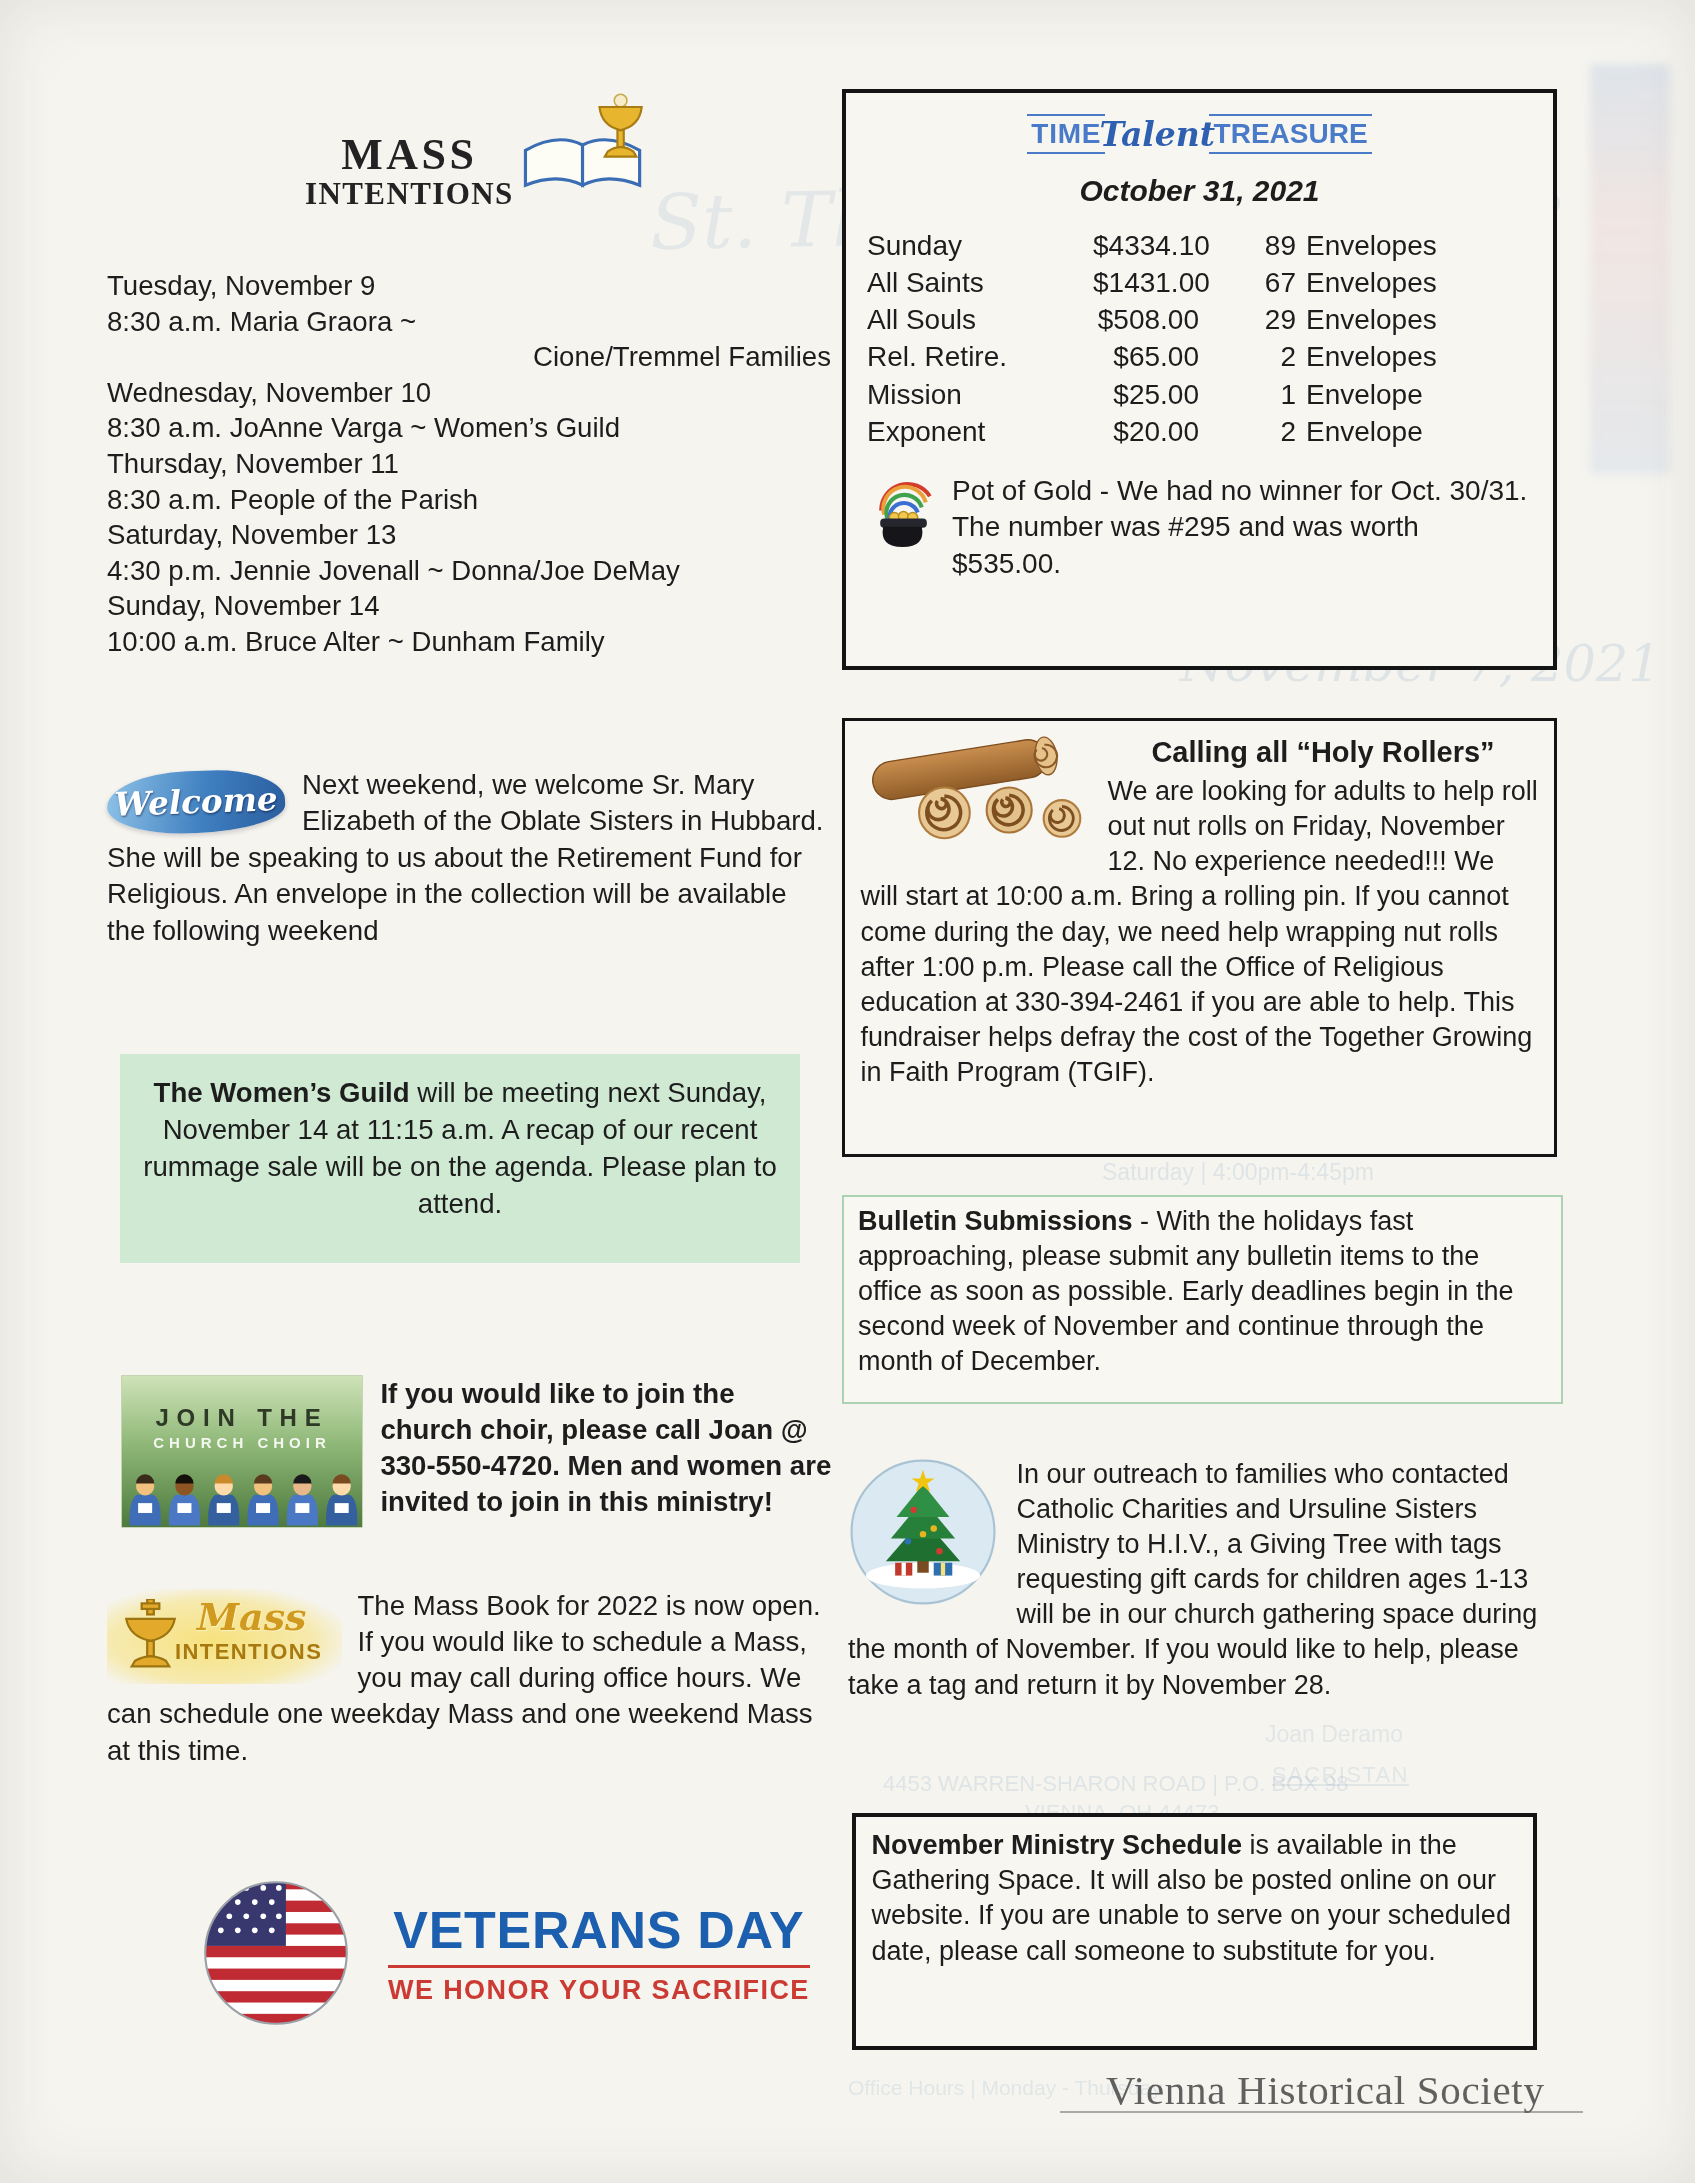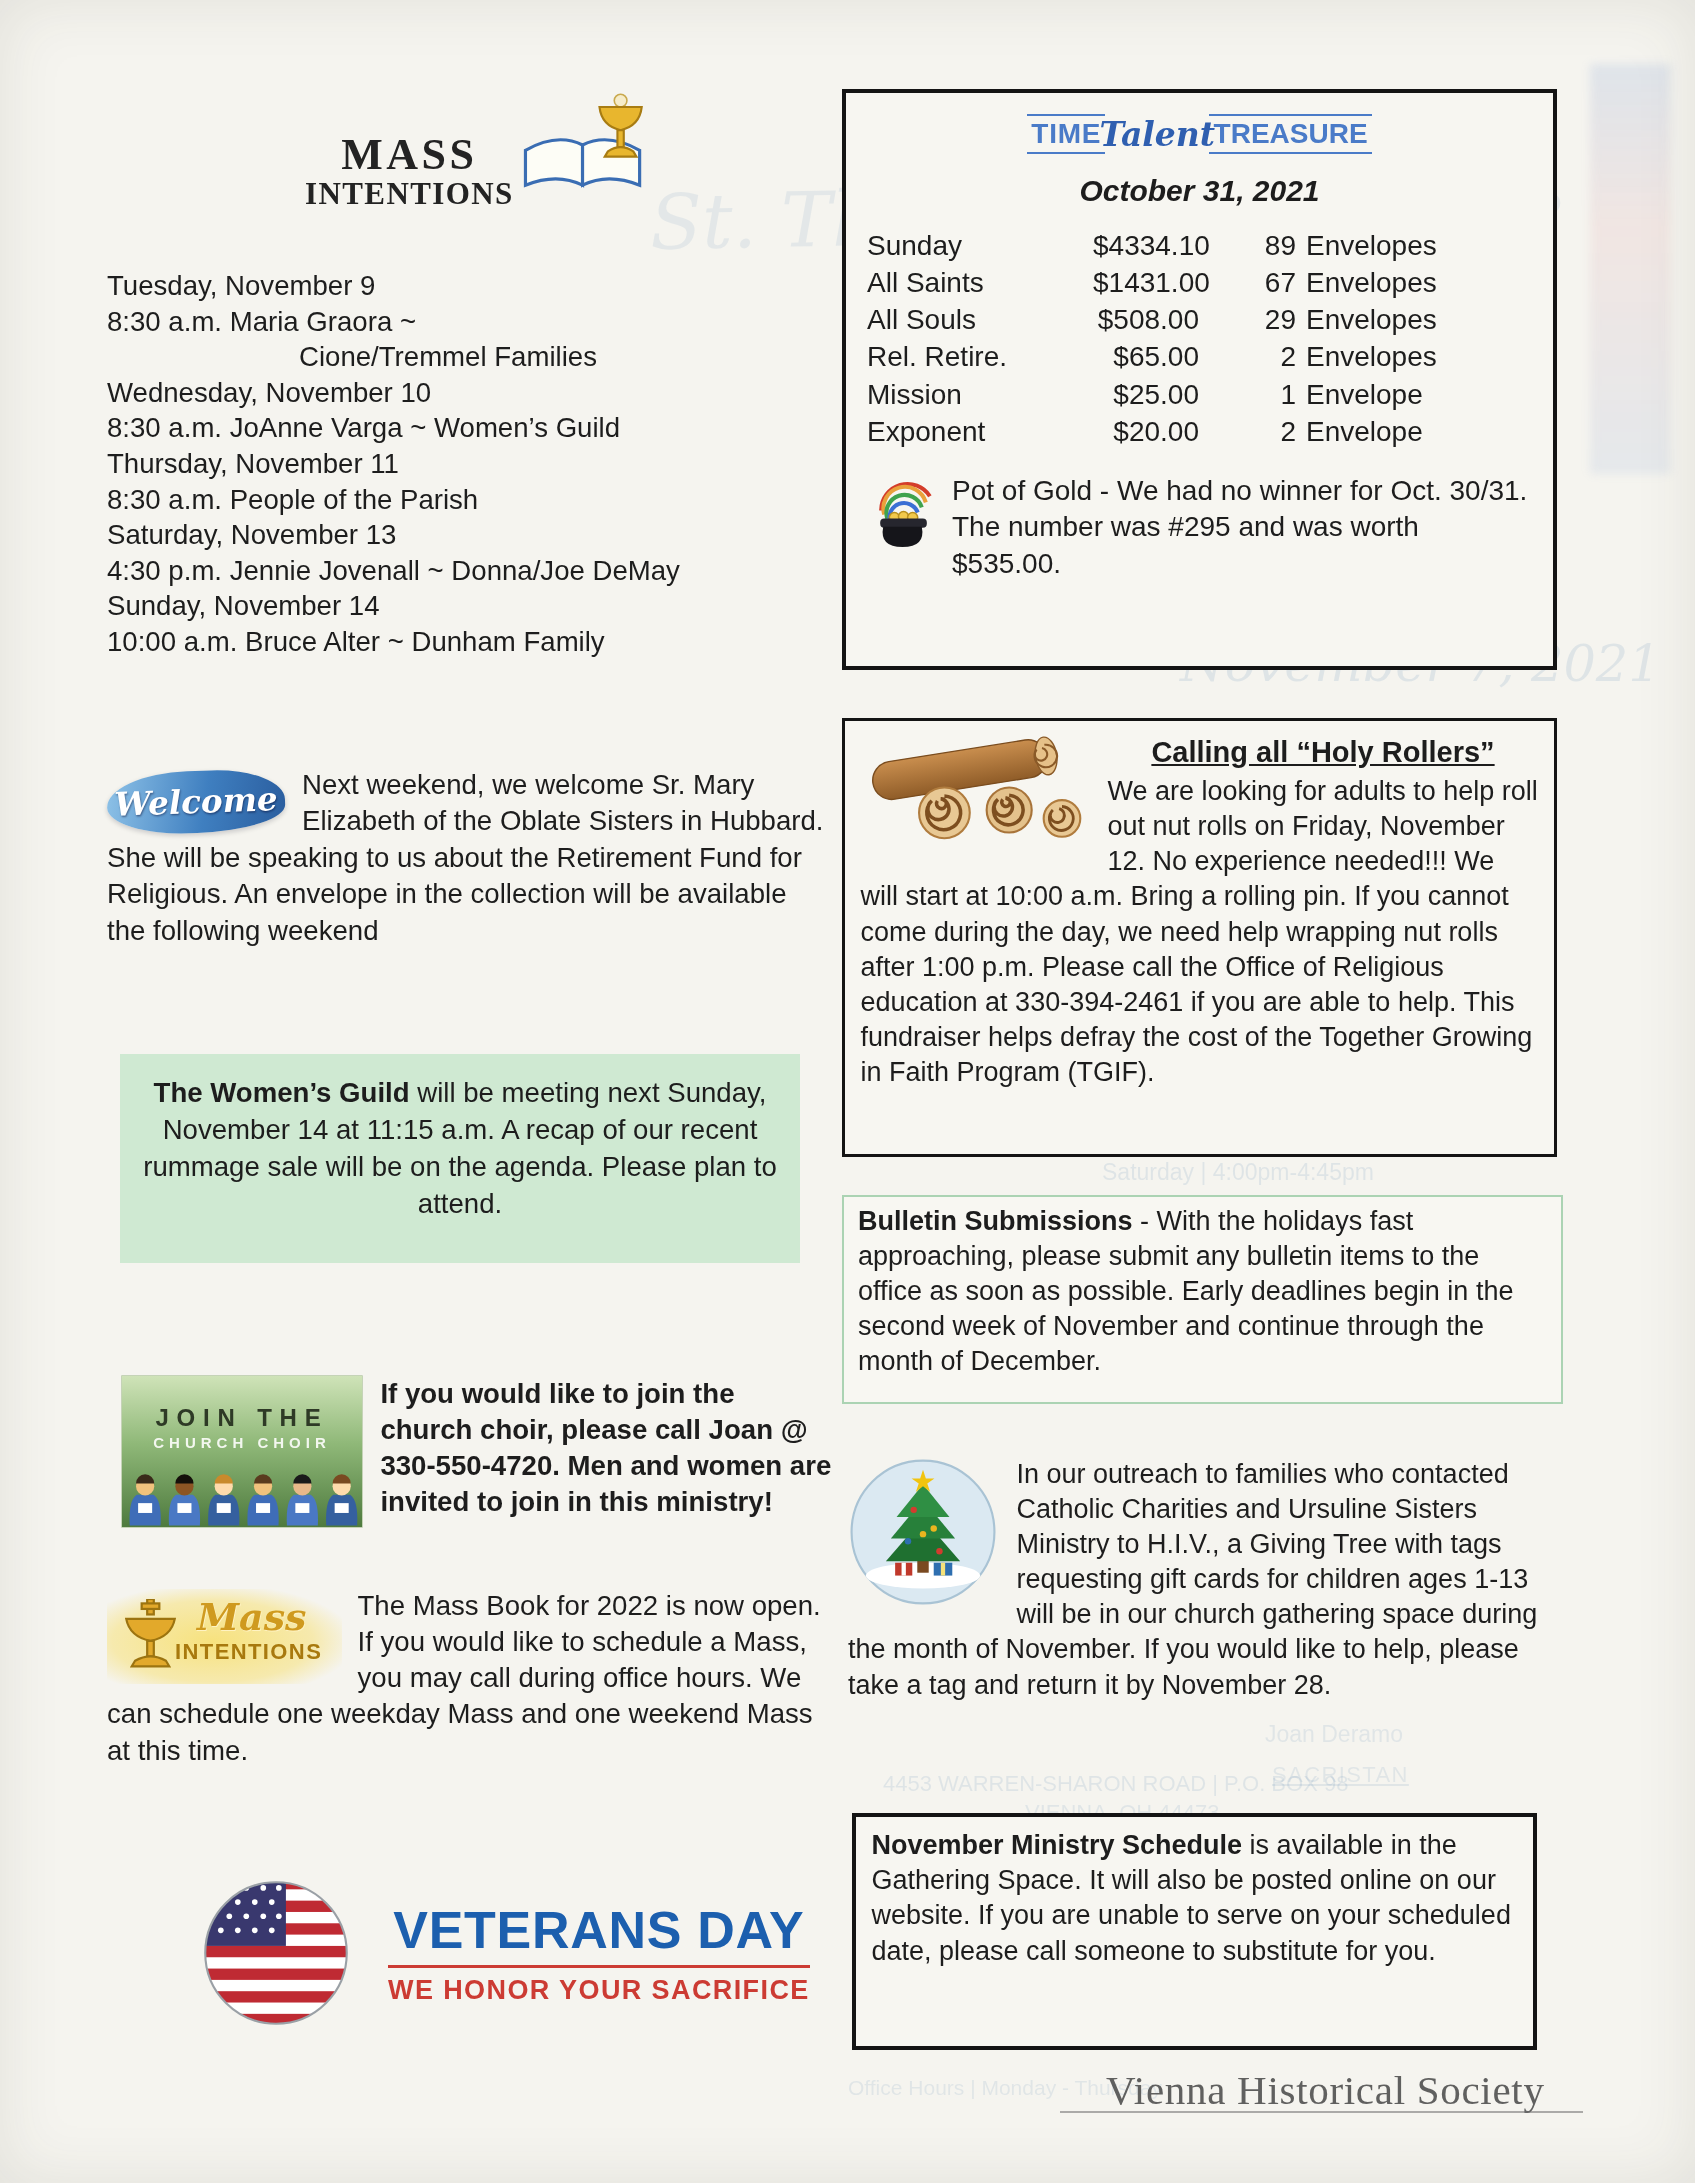--- a/index.html
+++ b/index.html
@@ -32,21 +32,21 @@
   }
 
   
   .mass-header { position: absolute; left: 305px; top: 133px; width: 424px; }
   .mass-title { display: inline-block; text-align: center; font-family: "Liberation Serif", serif; font-weight: bold; color: #232323; }
   .mass-title-1 { font-size: 44px; letter-spacing: 3.5px; line-height: 1; }
   .mass-title-2 { font-size: 31px; letter-spacing: 1.4px; line-height: 1.1; }
   .mass-header svg { position: absolute; left: 212px; top: -41px; }
 
   .mass-schedule { position: absolute; left: 107px; top: 268px; width: 724px; font-size: 27.6px; line-height: 1.29; }
-  .mass-schedule .indent { padding-left: 192px; }
+  .mass-schedule .indent { padding-left: 192px; text-align: right; }
 
   .welcome { position: absolute; left: 107px; top: 767px; width: 719px; font-size: 27.6px; line-height: 1.32; }
   .welcome-badge {
     float: left; width: 178px; height: 62px; margin: 4.2px 17px 2.8px 0;
     background: linear-gradient(100deg, #8fc3e8 0%, #3f7fc0 55%, #2a5d9e 100%);
     border-radius: 50% 45% 55% 50% / 60% 55% 45% 50%;
     display: flex; align-items: center; justify-content: center;
     transform: rotate(-2deg); box-shadow: 0 2.1px 5px rgba(0,0,30,.18);
   }
   .welcome-word { font-family: "DejaVu Serif", serif; font-style: italic; font-weight: bold; color: #ffffff; font-size: 32.5px; text-shadow: 0.7px 1.4px 2.1px rgba(0,0,40,.45); }
@@ -100,21 +100,21 @@
   .t-env-n { display: inline-block; width: 40px; text-align: right; margin-right: 10px; }
   .pot-row { display: flex; gap: 14px; margin-top: 22.6px; align-items: flex-start; }
   .pot-row svg { flex: 0 0 auto; margin-top: 2.8px; }
   .pot-text { font-size: 28px; line-height: 1.3; }
 
   .holy-box {
     position: absolute; left: 842px; top: 718px; width: 715px; height: 439px;
     border: 3.5px solid #141414; background: #f7f6f1; padding: 11.3px 15.5px; font-size: 27px; line-height: 1.30;
   }
   .nutroll { float: left; width: 233px; height: 107px; margin: 1.4px 14px 4.2px 0; }
-  .holy-head { font-weight: bold; font-size: 29px; text-align: center; margin: 1.4px 0 2.8px; text-decoration: underline; }
+  .holy-head { font-weight: bold; font-size: 29px; text-align: center; margin: 1.4px 0 2.8px; }
 
   .bulletin-box {
     position: absolute; left: 842px; top: 1195px; width: 721px; min-height: 209px;
     border: 2.1px solid #abd3b3; background: #f8f7f2; padding: 7px 14px; font-size: 27px; line-height: 1.30;
   }
 
   .giving { position: absolute; left: 848px; top: 1457px; width: 714px; font-size: 27px; line-height: 1.30; }
   .tree-wrap { float: left; width: 150px; height: 150px; margin: 0 18.4px 4.2px 0; }
 
   .ministry-box {

